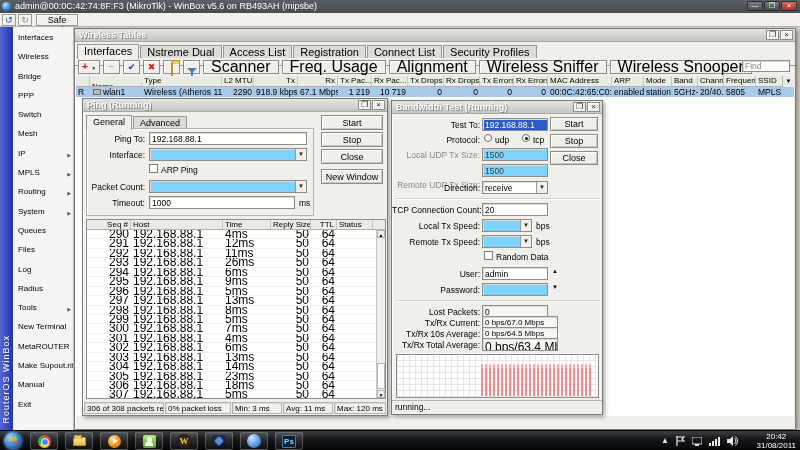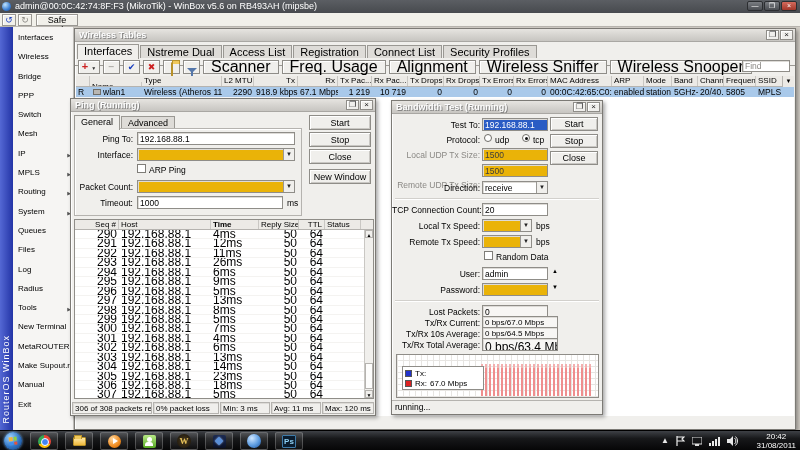--- a/index.html
+++ b/index.html
@@ -29,21 +29,21 @@
   .side-item{position:relative;height:19.3px;font-size:8px;line-height:10px;padding:2px 2px 0 5px;color:#000;white-space:nowrap;overflow:hidden;cursor:default;}
   .side-arrow{position:absolute;right:2px;top:3px;font-size:5px;color:#555;}
 
   
   .win{position:absolute;background:#f0efec;border:1px solid #7c7a75;box-shadow:2px 2px 4px rgba(0,0,0,.35), inset 1px 1px 0 #fdfdfd;}
   .wtitle{position:absolute;left:0;top:0;right:0;height:13px;background:linear-gradient(#e6e4e0,#c7c5c1);border-bottom:1px solid #aoa; border-bottom:1px solid #a9a7a3;color:#fcfcfc;font-size:9px;font-weight:bold;line-height:12px;padding-left:4px;text-shadow:1px 1px 0 rgba(110,110,110,.75);white-space:nowrap;overflow:hidden;}
   .wt-btns{position:absolute;right:2px;top:1px;display:flex;gap:1px;}
   .wbx{width:13px;height:10px;background:#f0efec;border:1px solid #8f8d88;box-shadow:inset 1px 1px 0 #fff;font-size:8px;line-height:8px;text-align:center;color:#222;}
   .btn{background:#f0efec;border:1px solid #8f8d88;box-shadow:inset 1px 1px 0 #fff, inset -1px -1px 0 #c9c7c3;font-size:9px;text-align:center;color:#000;}
   .fld{background:#fff;border:1px solid #8f8d88;box-shadow:inset 1px 1px 0 #dddbd7;font-size:8.5px;padding:1px 2px;white-space:nowrap;overflow:hidden;}
-  .fld.dis{background:#eab308;color:#3c3c3c;}
+  .fld.dis{background:#7dd3fc;color:#3c3c3c;}
   .drop{position:relative;}
   .drop .da{position:absolute;right:0;top:0;bottom:0;width:11px;background:#f0efec;border-left:1px solid #9a9893;font-size:6px;line-height:11px;text-align:center;color:#222;}
   .lbl{position:absolute;font-size:8.5px;color:#000;text-align:right;white-space:nowrap;}
   .lbl.dis{color:#8a8884;}
 
   
   #wwin{left:74px;top:28px;width:722px;height:402px;}
   .wtabs{position:absolute;left:0;top:14px;right:0;height:23px;border-bottom:1px solid #9a9893;padding-left:2px;font-size:11px;}
   .tab{display:inline-block;position:relative;top:2px;height:13px;line-height:12px;padding:0 6px;border:1px solid #9a9893;border-bottom:none;background:#dedcd8;margin-right:1px;color:#000;}
   .tab.active{background:#f0efec;top:1px;height:15px;z-index:2;}
@@ -55,21 +55,21 @@
   .whead .hc{border-right:1px solid #c9c7c3;padding:0 2px;line-height:10px;white-space:nowrap;overflow:hidden;flex:none;}
   .wrow{position:absolute;left:1px;top:58px;right:1px;height:10px;background:#a9c9ea;display:flex;font-size:8.5px;line-height:10px;}
   .wrow .rc{padding:0 2px;white-space:nowrap;overflow:hidden;flex:none;}
   .wrow .rc.num,.whead .hc.num{text-align:right;}
   .wfill{position:absolute;left:1px;top:68px;right:1px;bottom:13px;background:#fff;}
   .colbtn{position:absolute;right:1px;top:47px;width:12px;height:11px;background:#eceae6;border-left:1px solid #b5b3af;font-size:6px;text-align:center;line-height:10px;}
   .wstatus{position:absolute;left:0;bottom:0;right:0;height:12px;background:#f0efec;border-top:1px solid #b5b3af;font-size:8.5px;line-height:11px;padding-left:4px;}
   .nic{display:inline-block;width:8px;height:6px;background:#b9b7b3;border:1px solid #6f6d68;margin:2px 2px 0 1px;vertical-align:top;}
 
   
-  #pwin{left:70px;top:98px;width:306px;height:318px;z-index:3;}
+  #pwin{left:82px;top:98px;width:306px;height:318px;z-index:3;}
   .ptab-row{position:absolute;left:3px;top:15px;font-size:9px;}
   .groupbox{position:absolute;left:3px;top:29px;width:228px;height:88px;border:1px solid #b5b3af;box-shadow:inset 1px 1px 0 #fff;}
   .prow-btn{position:absolute;width:62px;height:15px;line-height:14px;}
   .ptable{position:absolute;left:3px;top:120px;width:300px;bottom:16px;border:1px solid #8f8d88;background:#fff;overflow:hidden;}
   .phead{display:flex;height:10px;background:#eceae6;border-bottom:1px solid #b5b3af;font-size:8px;}
   .phead .hc{border-right:1px solid #c9c7c3;padding:0 2px;line-height:9px;white-space:nowrap;overflow:hidden;flex:none;}
   .prow{display:flex;height:9.44px;font-size:12px;line-height:9.4px;border-bottom:1px solid #f4f3f1;}
   .prow .rc{padding:0 2px;white-space:nowrap;overflow:hidden;flex:none;}
   .r{text-align:right;}
   .pscroll{position:absolute;right:0;top:10px;bottom:0;width:9px;background:#f0efec;border-left:1px solid #c9c7c3;font-size:5px;text-align:center;}
@@ -273,21 +273,21 @@
 
     <span class="btn prow-btn" style="left:238px;top:16px;">Start</span>
     <span class="btn prow-btn" style="left:238px;top:33px;">Stop</span>
     <span class="btn prow-btn" style="left:238px;top:50px;">Close</span>
     <span class="btn prow-btn" style="left:238px;top:70px;">New Window</span>
 
     <div class="ptable">
       <div class="phead" id="phead">
           <span class="hc r" style="width: 44px;">Seq #</span>
           <span class="hc" style="width: 92px;">Host</span>
-          <span class="hc" style="width: 48px; font-weight: bold;">Time</span>
+          <span class="hc" style="width: 48px;">Time</span>
           <span class="hc r" style="width: 40px;">Reply Size</span>
           <span class="hc r" style="width: 26px;">TTL</span>
           <span class="hc" style="width: 36px;">Status</span>
         </div>
       <div id="pbody">
           <div class="prow">
             <span class="rc r" style="width: 44px;">290</span>
             <span class="rc" style="width: 92px;">192.168.88.1</span>
             <span class="rc" style="width: 48px;">4ms</span>
             <span class="rc r" style="width: 40px;">50</span>
@@ -511,32 +511,20 @@
     <div class="fld bw-fld" style="top:215px;width:76px;background:#f7f6f4;font-size:8px;">0 bps/67.0 Mbps</div>
 
     <span class="lbl bw-lbl" style="top:228px;padding-left:12px;">Tx/Rx 10s Average:</span>
     <div class="fld bw-fld" style="top:226px;width:76px;background:#f7f6f4;font-size:8px;">0 bps/64.5 Mbps</div>
 
     <span class="lbl bw-lbl" style="top:239px;">Tx/Rx Total Average:</span>
     <div class="fld bw-fld" style="top:237px;width:76px;background:#f7f6f4;font-size:12px;">0 bps/63.4 Mbps</div>
 
     <div class="chart" style="top:253px;height:44px;">
       <div class="bars" style="height:28px;"></div>
-      <div class="legend">
-        <div class="lrow">
-            <span class="sq b"></span>
-            <span>Tx:</span>
-            <span></span>
-          </div>
-        <div class="lrow">
-            <span class="sq rd"></span>
-            <span>Rx:</span>
-            <span>67.0 Mbps</span>
-          </div>
-      </div>
     </div>
     <div class="bw-status">running...</div>
   </div>
 
   <div class="taskbar">
     <div class="orb">
         <span class="flag">
           <i class="f1"></i>
           <i class="f2"></i>
           <i class="f3"></i>

